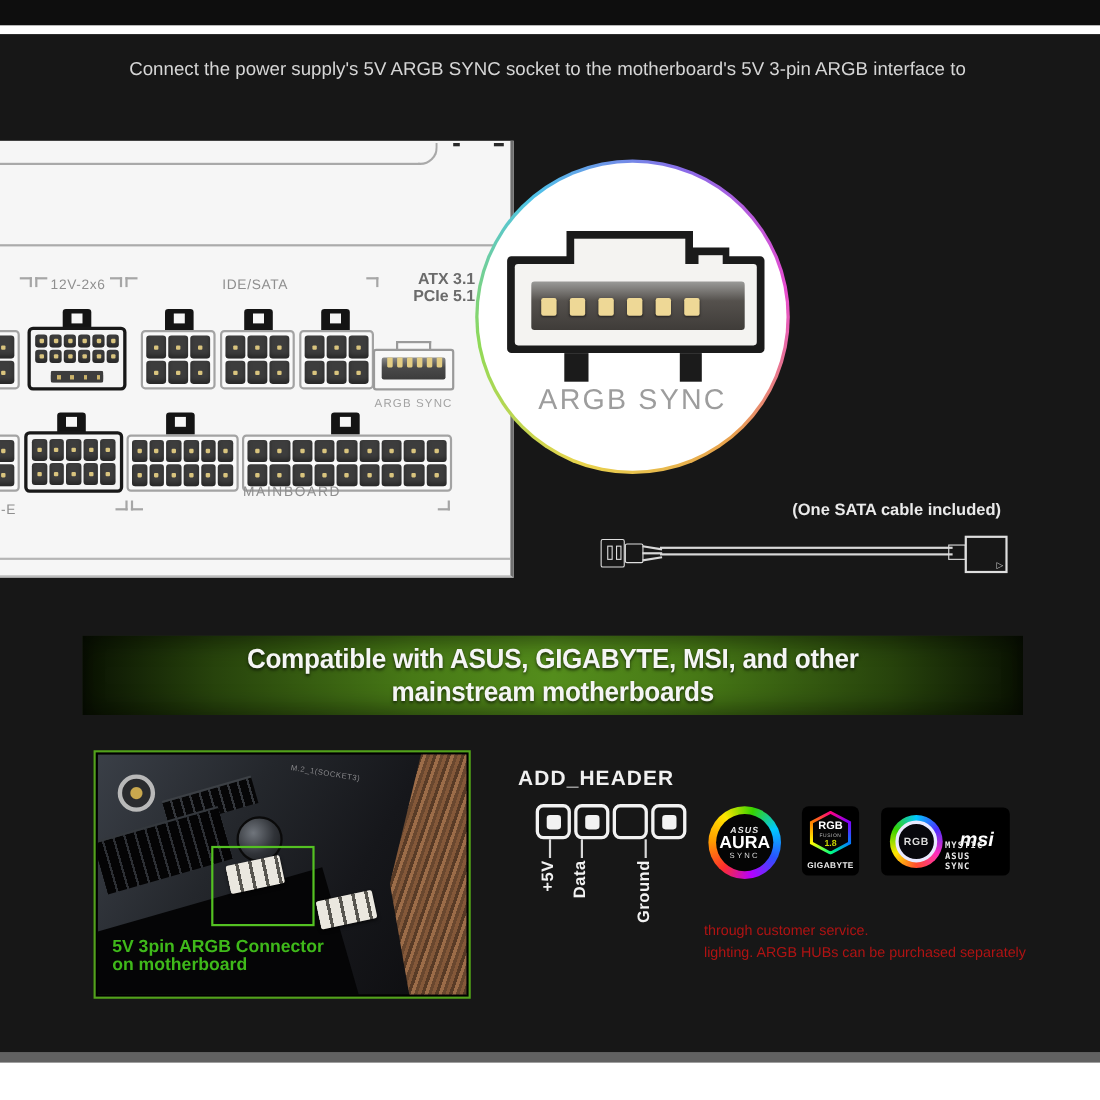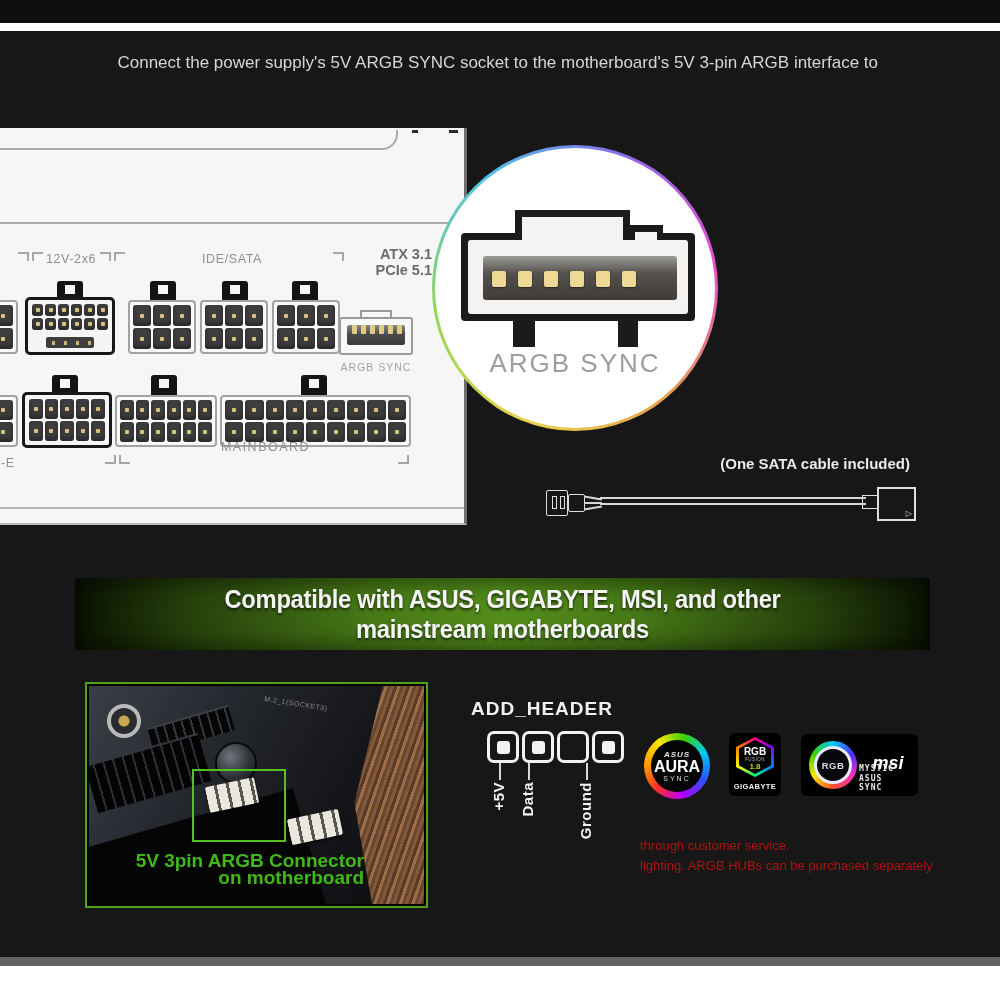--- a/index.html
+++ b/index.html
@@ -104,22 +104,22 @@
        background:repeating-linear-gradient(90deg,#040405 0 8px,#2c2f34 8px 10px);border-top:2px solid #34383d;}
   .ph-cap{left:126px;top:56px;width:42px;height:42px;border-radius:50%;border:2px solid #0a0a0a;
        background:radial-gradient(circle at 35% 35%,#70757c,#303338 55%,#17181a);box-sizing:border-box;}
   .ph-wh{height:26px;transform:rotate(-12deg);border-radius:2px;
        background:repeating-linear-gradient(90deg,#eae7df 0 9px,#57554f 9px 12px);
        box-shadow:0 2px 3px rgba(0,0,0,.6);}
   .ph-copper{right:-20px;top:-15px;width:110px;height:250px;transform:rotate(9deg);opacity:.95;
        background:repeating-linear-gradient(100deg,#a3714b 0 3px,#6e4a30 3px 6px,#8a5c3b 6px 9px,#5c3d27 9px 12px);
        clip-path:polygon(30% 0,100% 0,100% 100%,55% 100%,20% 55%);}
   .ph-highlight{left:103px;top:83px;width:94px;height:73px;border:2px solid #54c122;box-sizing:border-box;}
-  .ph-caption{left:13px;top:166px;width:262px;text-align:right;color:#3fb91a;font-weight:bold;
-       font-size:19px;line-height:17px;}
+  .ph-caption{left:13px;top:166px;width:262px;text-align:left;color:#3fb91a;font-weight:bold;
+       font-size:16px;line-height:17px;}
   .ph-boardlabel{left:175px;top:14px;color:#87878a;font-size:7px;transform:rotate(9deg);
        letter-spacing:.5px;}
 
   
   .pinout-title{left:471px;top:698px;width:140px;text-align:center;color:#f0f0f0;font-size:19px;
        font-weight:600;letter-spacing:1px;white-space:nowrap;}
   .pin-boxes{left:487px;top:731px;display:flex;gap:3px;}
   .pin-box{width:26px;height:26px;border:3px solid #f2f2f2;border-radius:7px;position:relative;
        box-sizing:content-box;}
   .pin-box.filled::after{content:"";position:absolute;inset:0;margin:auto;width:13px;height:13px;

